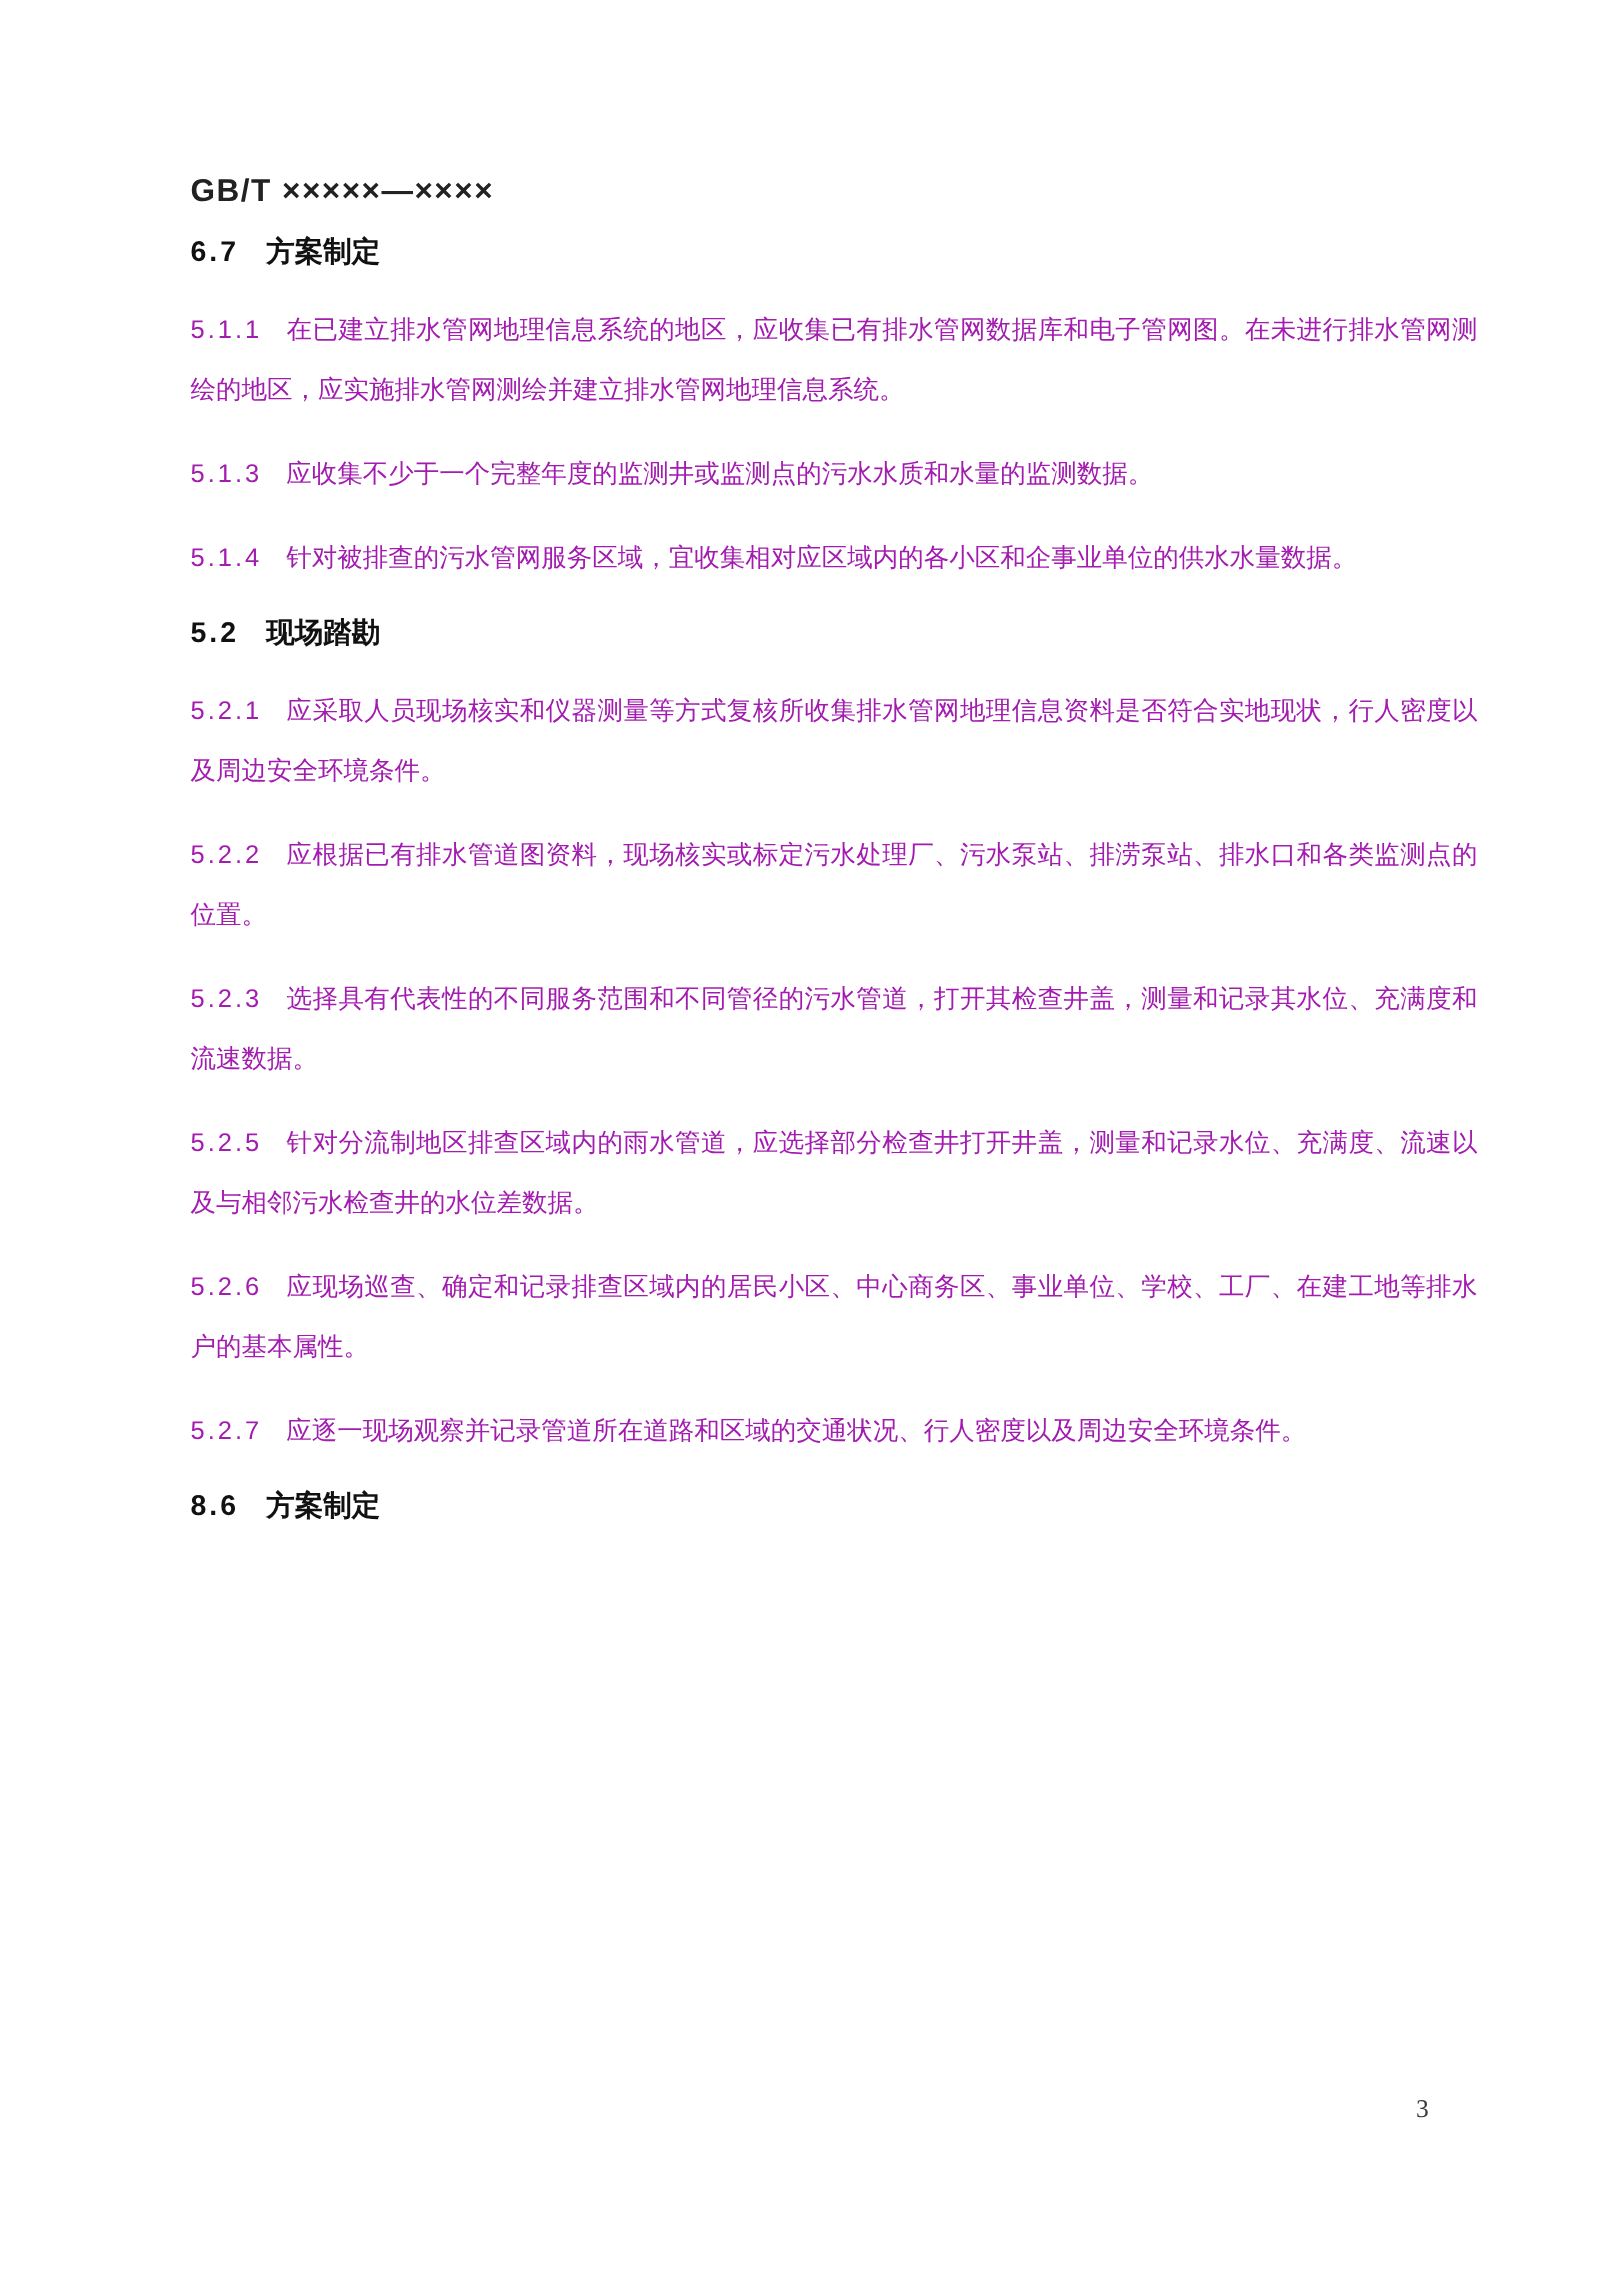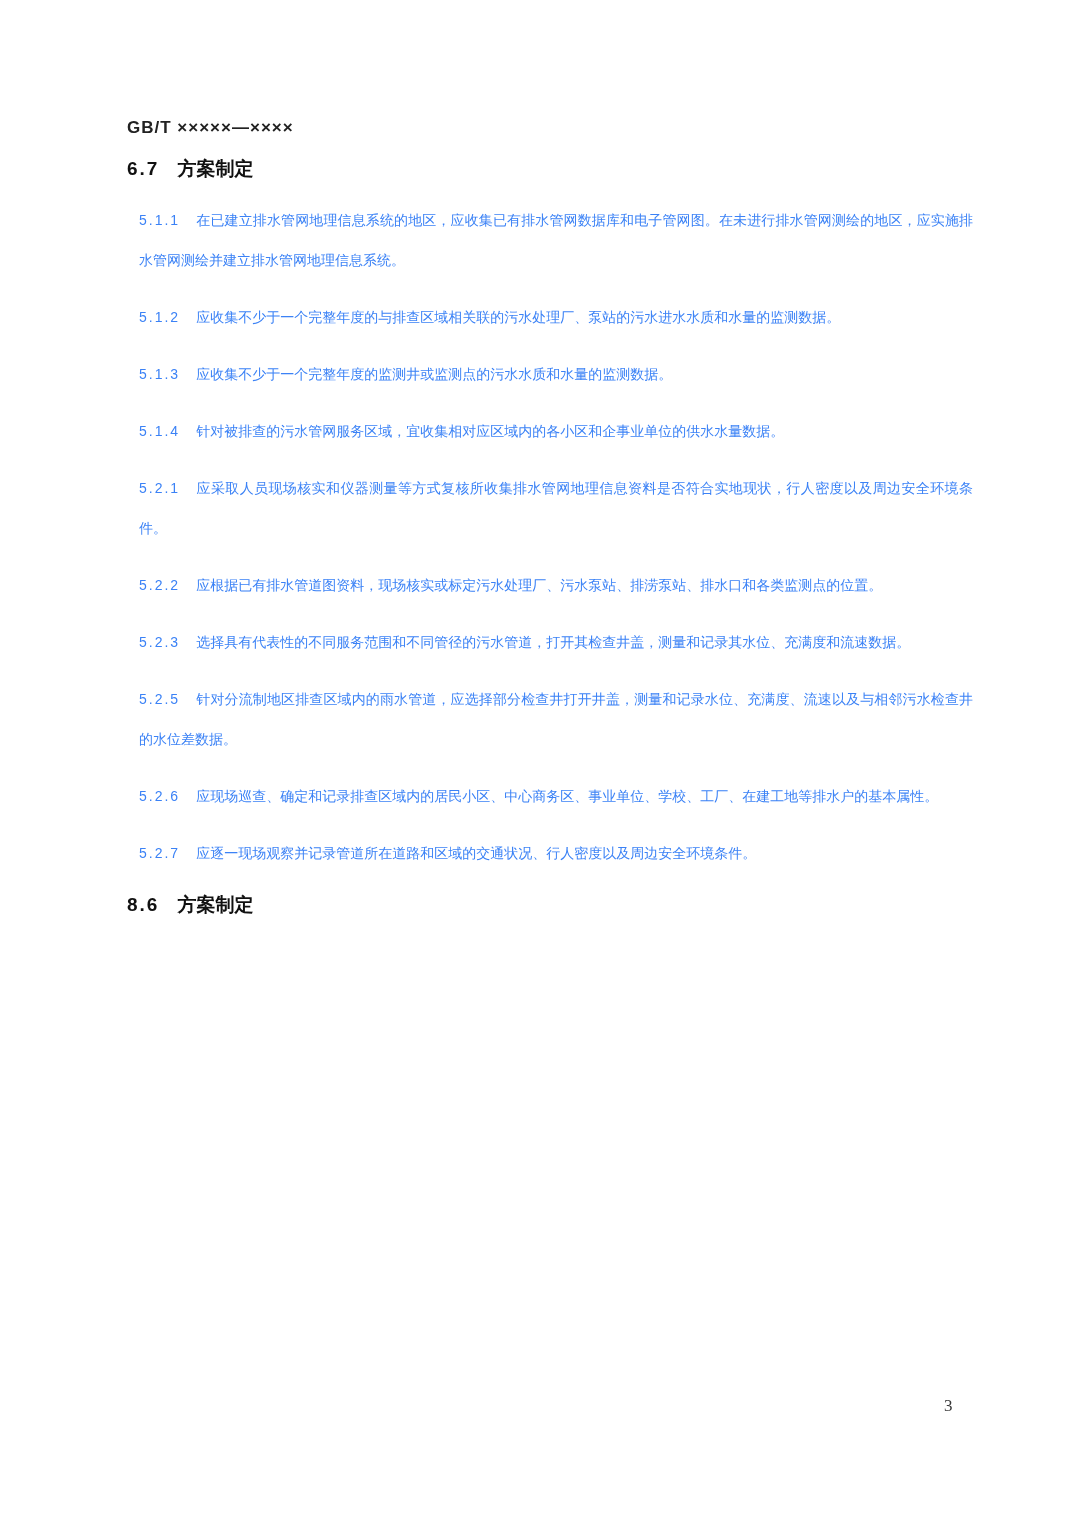--- a/index.html
+++ b/index.html
@@ -18,45 +18,45 @@
   }
   .content {
     position: absolute;
     left: 127px;
     top: 116px;
     width: 858px;
   }
   .doc-header {
     font-family: "Liberation Sans", "DejaVu Sans", sans-serif;
     font-weight: 700;
-    font-size: 17px;
+    font-size: 21px;
     letter-spacing: 1px;
     color: #222;
     margin: 0 0 6px 0;
     line-height: 24px;
   }
   .heading {
     font-size: 19px;
     font-weight: 700;
     line-height: 30px;
     margin: 14px 0 10px 0;
     color: #111;
   }
   .heading .num {
     font-family: "Liberation Sans", "DejaVu Sans", sans-serif;
     letter-spacing: 2px;
     margin-right: 18px;
   }
   .para {
-    font-size: 14px;
+    font-size: 17px;
     line-height: 40px;
     text-align: justify;
     text-justify: inter-ideograph;
-    margin: 16px 12px;
-    color: #3b82f6;
+    margin: 16px 0;
+    color: #a21caf;
   }
   .para .num {
     font-family: "Liberation Sans", "DejaVu Sans", sans-serif;
     letter-spacing: 2px;
     margin-right: 16px;
     white-space: nowrap;
   }
   .page-number {
     position: absolute;
     left: 944px;
@@ -75,33 +75,33 @@
     <div class="doc-header">GB/T ×××××—××××</div>
 
     <div class="heading">
       <span class="num">6.7</span><span>方案制定</span>
     </div>
 
     <div class="para">
       <span class="num">5.1.1</span><span>在已建立排水管网地理信息系统的地区，应收集已有排水管网数据库和电子管网图。在未进行排水管网测绘的地区，应实施排水管网测绘并建立排水管网地理信息系统。</span>
     </div>
 
-    <div class="para">
-      <span class="num">5.1.2</span><span>应收集不少于一个完整年度的与排查区域相关联的污水处理厂、泵站的污水进水水质和水量的监测数据。</span>
-    </div>
 
     <div class="para">
       <span class="num">5.1.3</span><span>应收集不少于一个完整年度的监测井或监测点的污水水质和水量的监测数据。</span>
     </div>
 
     <div class="para">
       <span class="num">5.1.4</span><span>针对被排查的污水管网服务区域，宜收集相对应区域内的各小区和企事业单位的供水水量数据。</span>
     </div>
 
 
+    <div class="heading">
+      <span class="num">5.2</span><span>现场踏勘</span>
+    </div>
 
     <div class="para">
       <span class="num">5.2.1</span><span>应采取人员现场核实和仪器测量等方式复核所收集排水管网地理信息资料是否符合实地现状，行人密度以及周边安全环境条件。</span>
     </div>
 
     <div class="para">
       <span class="num">5.2.2</span><span>应根据已有排水管道图资料，现场核实或标定污水处理厂、污水泵站、排涝泵站、排水口和各类监测点的位置。</span>
     </div>
 
     <div class="para">

